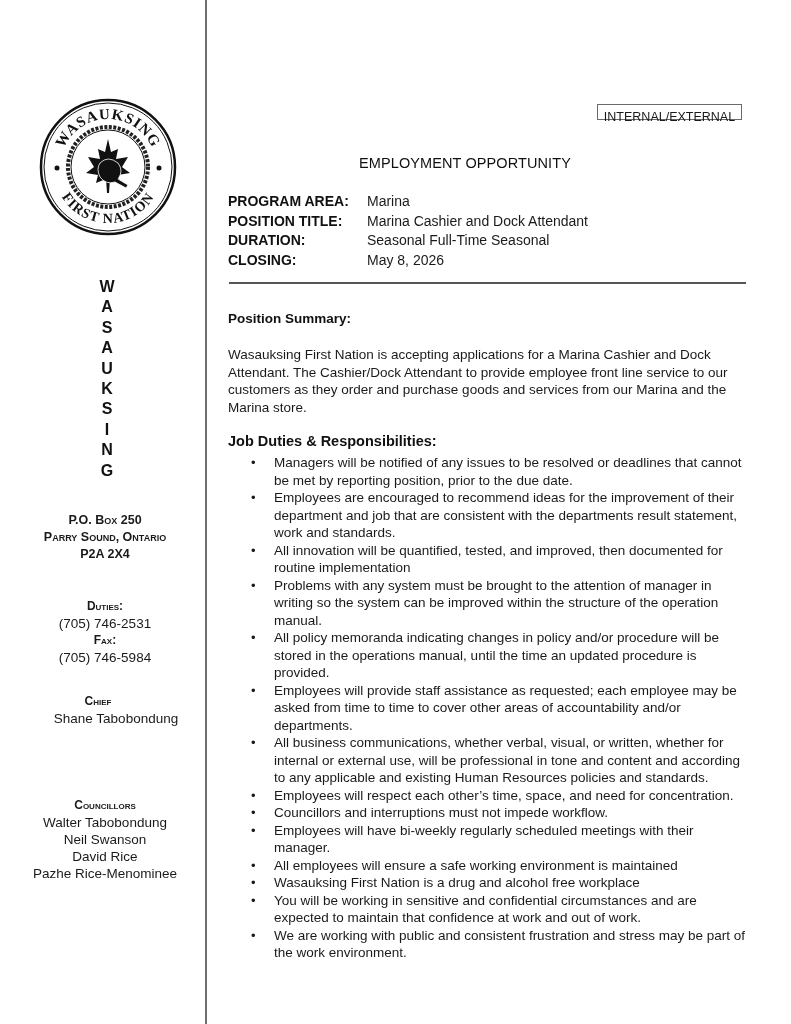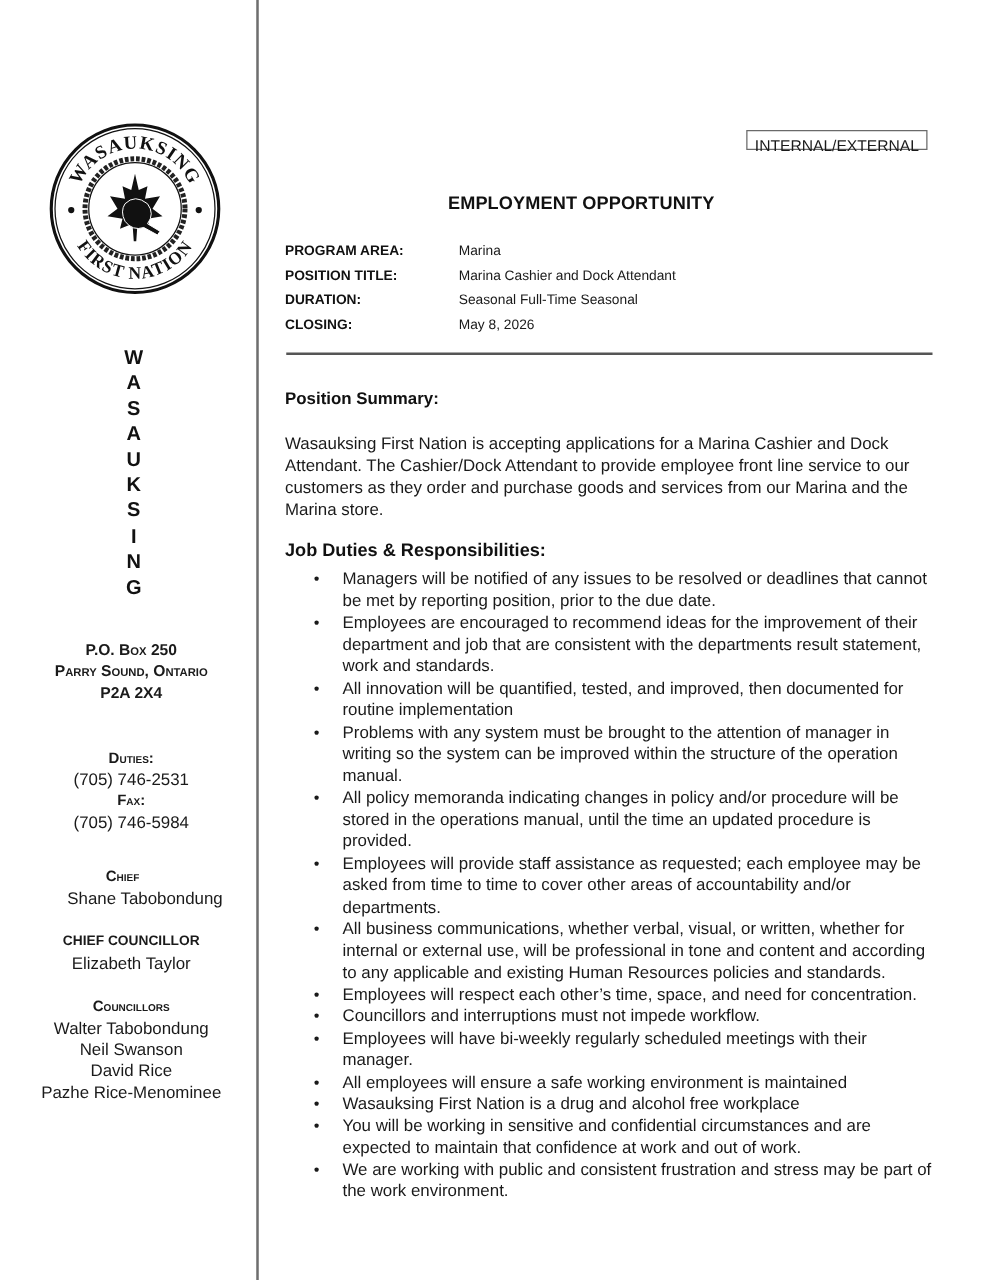--- a/index.html
+++ b/index.html
@@ -31,24 +31,24 @@
     .side-label { font-weight: bold; font-variant: small-caps; font-size: 12px; }
 
     
     .status-box {
       position: absolute; left: 597px; top: 104px; width: 145px; height: 16px;
       border: 1px solid #6a6a6a; text-align: center;
       font-size: 12.5px; line-height: 25px; color: #1a1a1a;
     }
     .doc-title {
       position: absolute; left: 210px; top: 155px; width: 510px; text-align: center;
-      font-weight: bold; font-size: 14.5px; letter-spacing: 0.1px; color: #111;
+      font-weight: normal; font-size: 14.5px; letter-spacing: 0.1px; color: #111;
     }
     .info-grid { position: absolute; left: 228px; top: 192px; }
-    .info-row { display: flex; height: 19.7px; font-size: 11px; line-height: 19.7px; }
+    .info-row { display: flex; height: 19.7px; font-size: 14px; line-height: 19.7px; }
     .info-label { width: 139px; font-weight: bold; color: #111; }
     .info-value { color: #1a1a1a; }
     .rule {
       position: absolute; left: 229px; top: 282px; width: 517px; height: 2px;
       background: #555;
     }
     .section-heading {
       position: absolute; left: 228px; font-weight: bold; font-size: 13.5px; color: #111;
     }
     .summary {
@@ -120,24 +120,20 @@
     <div>(705) 746-2531</div>
     <div class="side-label">Fax:</div>
     <div>(705) 746-5984</div>
   </div>
 
   <div class="side-block" style="top:693px;">
     <div class="side-label" style="padding-right:14px;">Chief</div>
     <div style="padding-left:22px;">Shane Tabobondung</div>
   </div>
 
-  <div class="side-block" style="top:745px;">
-    <div class="sc-bold">CHIEF COUNCILLOR</div>
-    <div>Elizabeth Taylor</div>
-  </div>
 
   <div class="side-block" style="top:797px;">
     <div class="side-label">Councillors</div>
     <div>Walter Tabobondung</div>
     <div>Neil Swanson</div>
     <div>David Rice</div>
     <div>Pazhe Rice-Menominee</div>
   </div>
 </aside>
 

